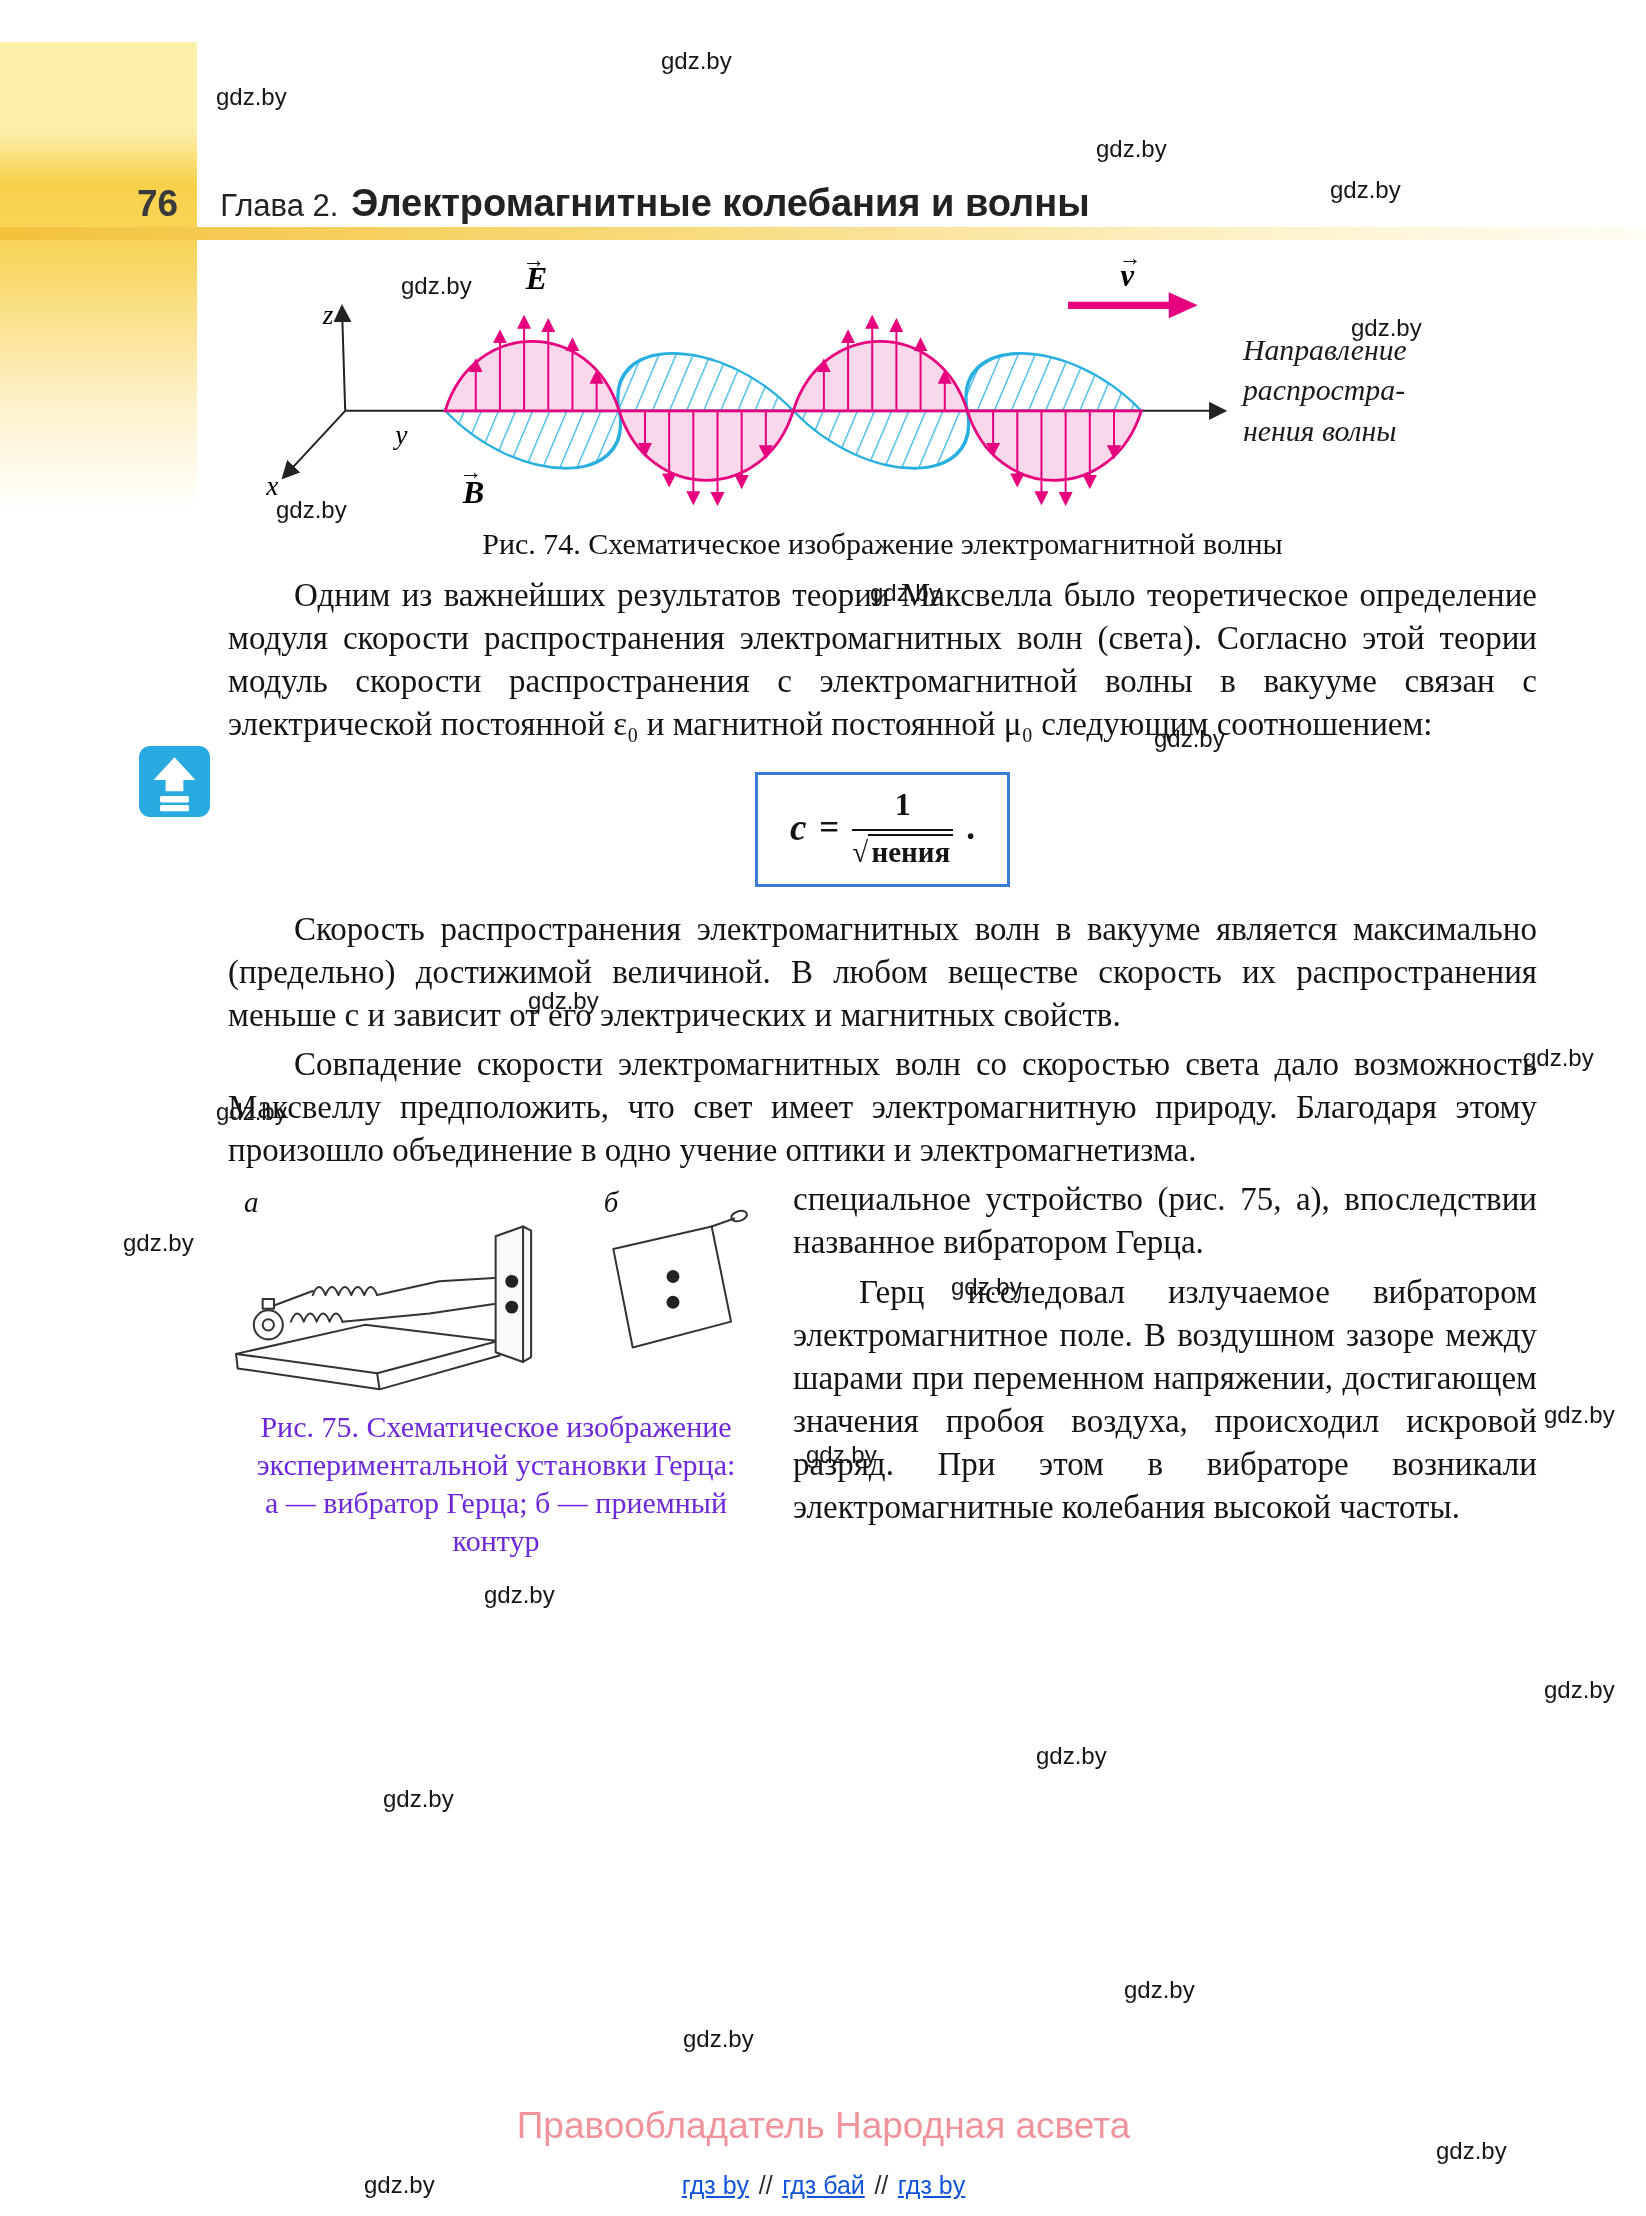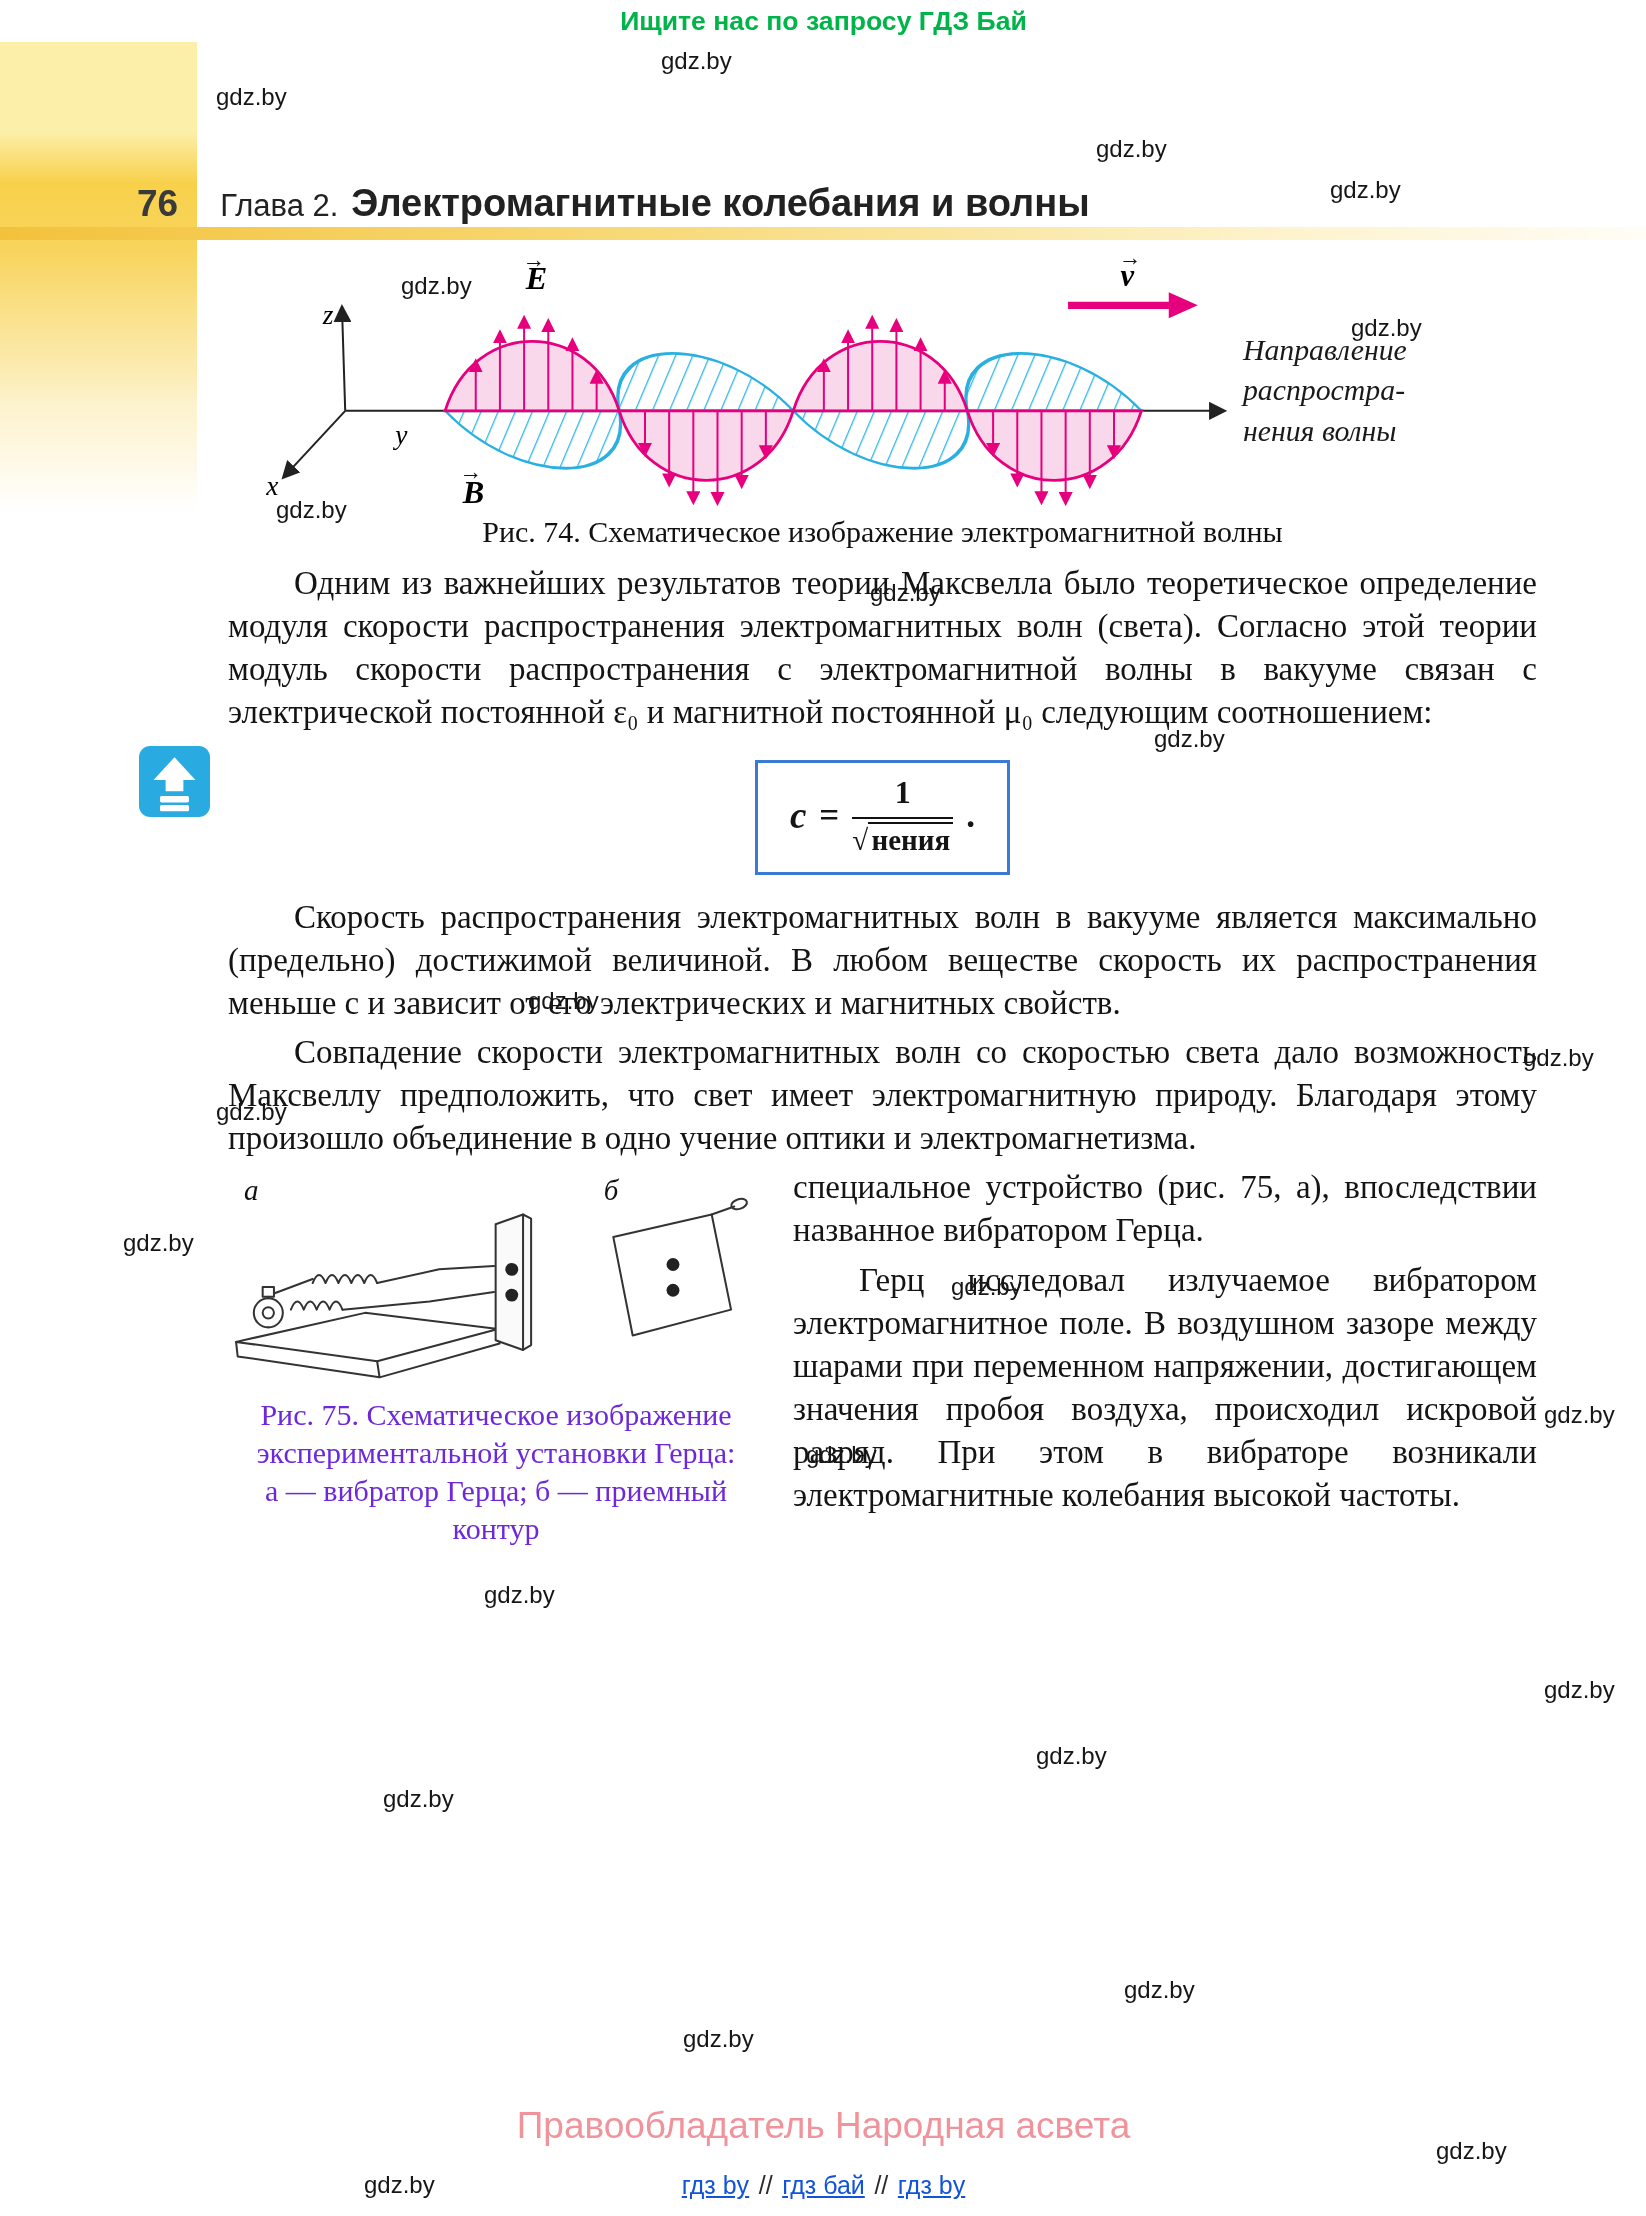--- a/index.html
+++ b/index.html
@@ -40,21 +40,21 @@
   .content{position:absolute;left:228px;top:247px;width:1309px;z-index:4;}
   .para{
     font-size:33px;line-height:43px;text-align:justify;
     margin:0 0 6.4px 0;text-indent:66px;
   }
   .para.cont{text-indent:0;}
   figure{margin:0;padding:0;}
   .fig74{margin:0 0 13px 0;}
   .fig74 svg{display:block;margin:0 auto 0 6.4px;}
   .fig74 figcaption{
-    text-align:center;font-size:30px;margin-top:4px;color:#111;
+    text-align:center;font-size:30px;margin-top:16px;color:#111;
   }
   .formula-wrap{width:100%;display:flex;justify-content:center;}
   .formula-box{
     display:flex;align-items:center;gap:13px;
     border:3.2px solid #3a7bd5;background:#fff;
     margin:19.3px 0 21px 0;padding:11.3px 32px 14.5px 32px;
   }
   .f-var{font-style:italic;font-weight:700;font-size:37px;}
   .f-eq{font-weight:700;font-size:35px;}
   .frac{display:inline-block;text-align:center;vertical-align:middle;}
@@ -84,21 +84,20 @@
   .links .sep{color:#2b2b2b;margin:0 3.2px;}
 </style>
 </head>
 <body>
 
 <div class="page">
 
   <div class="yellow-left"></div>
   <div class="yellow-band"></div>
 
-  <div class="banner">Ищите нас по запросу ГДЗ Бай</div>
 
   <span class="wm" style="left:661px;top:47px">gdz.by</span>
   <span class="wm" style="left:216px;top:83px">gdz.by</span>
   <span class="wm" style="left:1096px;top:135px">gdz.by</span>
   <span class="wm" style="left:1330px;top:176px">gdz.by</span>
   <span class="wm" style="left:401px;top:272px">gdz.by</span>
   <span class="wm" style="left:1351px;top:314px">gdz.by</span>
   <span class="wm" style="left:276px;top:496px">gdz.by</span>
   <span class="wm" style="left:870px;top:579px">gdz.by</span>
   <span class="wm" style="left:1154px;top:725px">gdz.by</span>

